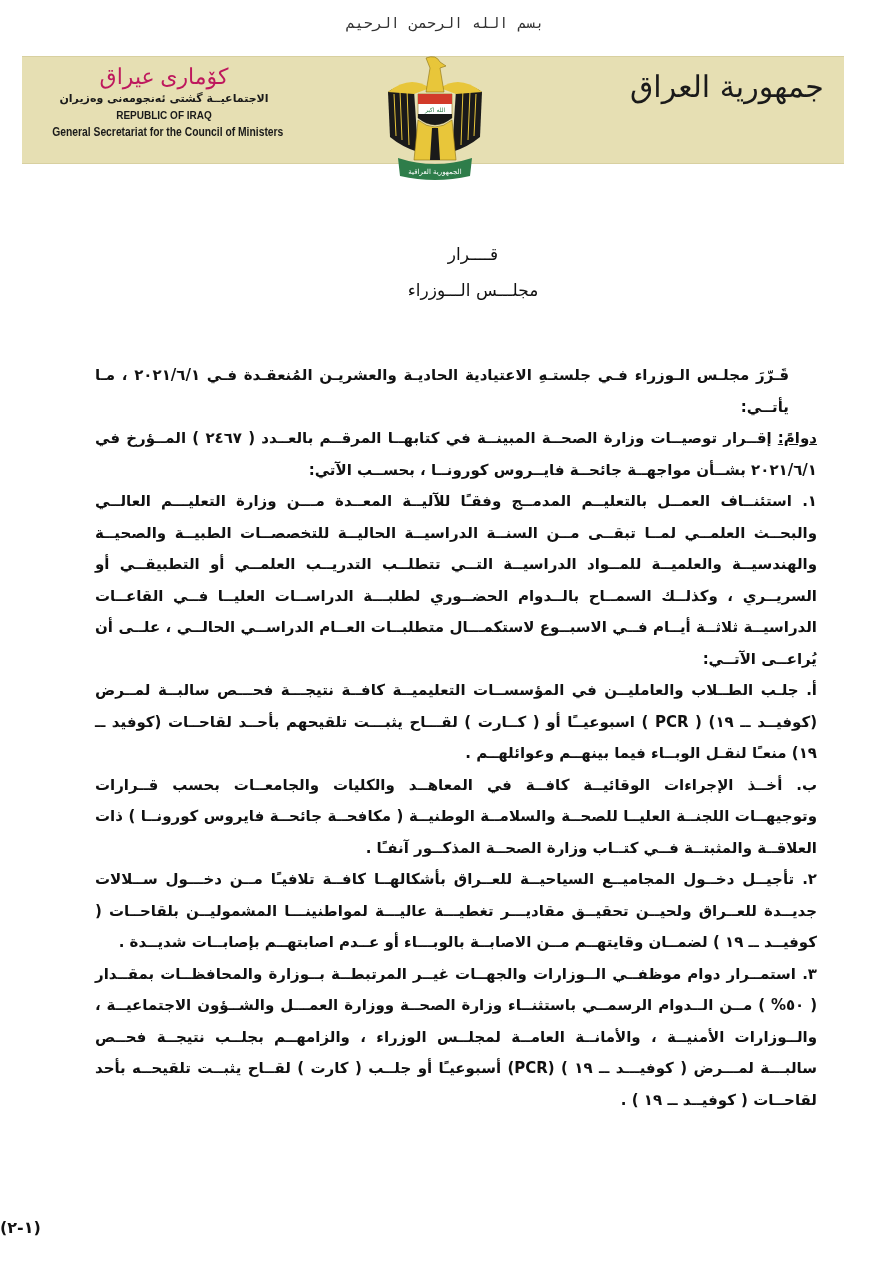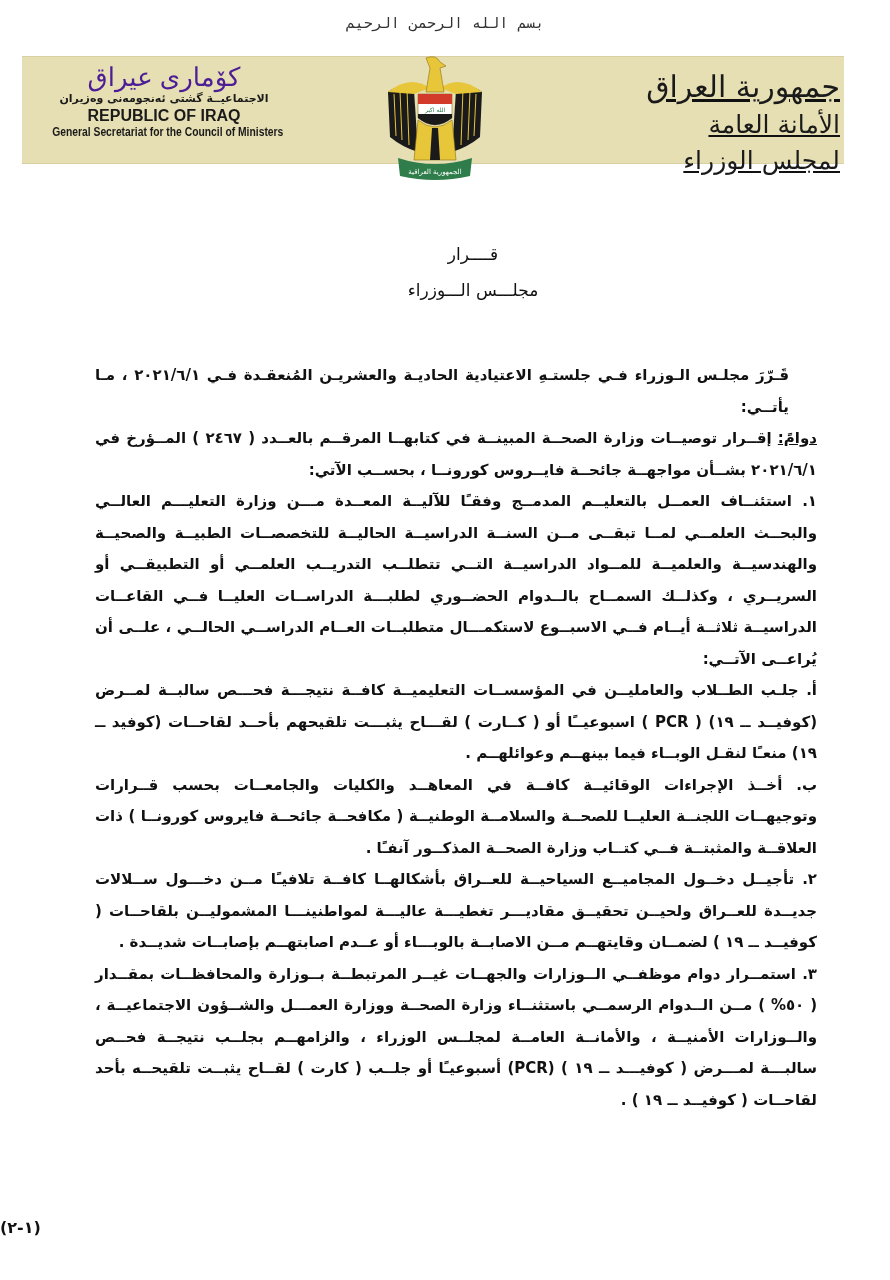--- a/index.html
+++ b/index.html
@@ -6,26 +6,26 @@
   body { width:890px; height:1280px; position:relative; overflow:hidden;
          font-family:"DejaVu Sans", "Liberation Sans", sans-serif; color:#111; }
 
   .basmala { position:absolute; top:14px; left:0; width:890px; text-align:center;
              font-family:Liberation Mono, monospace; font-size:15px; color:#333; letter-spacing:-1px; }
 
   .banner { position:absolute; top:56px; left:22px; width:822px; height:106px;
             background:#e6dfb3; border-top:1px solid #d8d0a0; border-bottom:1px solid #d8d0a0; }
 
   .left-block { position:absolute; left:12px; top:6px; width:260px; text-align:center; }
-  .kurdish-title { font-family:Liberation Sans, sans-serif; font-size:26px; line-height:28px; direction:rtl; color:#4c1d95; }
+  .kurdish-title { font-family:Liberation Serif, serif; font-size:22px; line-height:28px; direction:rtl; color:#be185d; }
   .kurdish-sub { font-family:"DejaVu Sans", sans-serif; font-weight:bold; font-size:11px; line-height:16px; direction:rtl; color:#1a1a1a; }
-  .eng-title { font-family:"Liberation Sans", sans-serif; font-weight:bold; font-size:16px; line-height:17px; color:#1a1a1a; }
+  .eng-title { font-family:"Liberation Sans", sans-serif; font-weight:bold; font-size:10px; line-height:17px; color:#1a1a1a; }
   .eng-sub { font-family:"Liberation Sans", sans-serif; font-weight:bold; font-size:12px; line-height:16px; color:#1a1a1a; transform:scaleX(0.86); transform-origin:center; white-space:nowrap; }
 
-  .right-block { position:absolute; right:4px; top:10px; width:210px; direction:rtl;text-decoration:underline; }
+  .right-block { position:absolute; right:12px; top:10px; width:210px; text-align:center; direction:rtl; }
   .ar-cal-1 { font-family:"DejaVu Serif", serif; font-size:30px; line-height:40px; color:#1a1a1a; }
   .ar-cal-2 { font-family:"DejaVu Serif", serif; font-size:25px; line-height:36px; color:#1a1a1a; }
 
   .emblem { position:absolute; left:380px; top:52px; width:110px; height:130px; }
 
   .title-block { position:absolute; top:236px; left:0; width:890px; text-align:center; direction:rtl;padding-left:28px; }
   .title-line { font-family:"DejaVu Sans", sans-serif; font-size:17px; line-height:36px; letter-spacing:1px; }
   .title-number { font-weight:bold; font-size:24px; }
 
   .body-text { position:absolute; top:360px; left:95px; width:722px; direction:rtl; text-align:justify;
@@ -44,21 +44,20 @@
 
 <div class="banner">
   <div class="left-block">
     <div class="kurdish-title">كۆماری عیراق</div>
     <div class="kurdish-sub">الاجتماعيــة گشتی ئەنجومەنی وەزیران</div>
     <div class="eng-title">REPUBLIC OF IRAQ</div>
     <div class="eng-sub">General Secretariat for the Council of Ministers</div>
   </div>
   <div class="right-block">
     <div class="ar-cal-1">جمهورية العراق</div>
-    <div class="ar-cal-2">الأمانة العامة لمجلس الوزراء</div>
   </div>
 </div>
 
 <div class="emblem">
   <svg width="110" height="130" viewBox="0 0 110 130">
 
     <path d="M8 40 Q20 30 34 38 L38 100 Q22 95 10 85 Z" fill="#1a1a1a"></path>
     <path d="M102 40 Q90 30 76 38 L72 100 Q88 95 100 85 Z" fill="#1a1a1a"></path>
     <g stroke="#e8c63a" stroke-width="1">
       <line x1="14" y1="42" x2="16" y2="84"></line>

